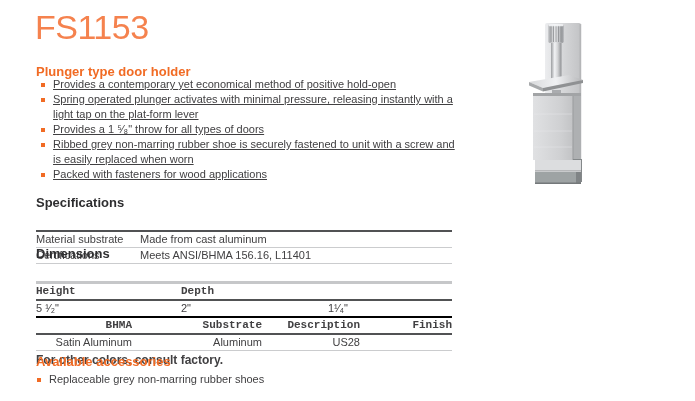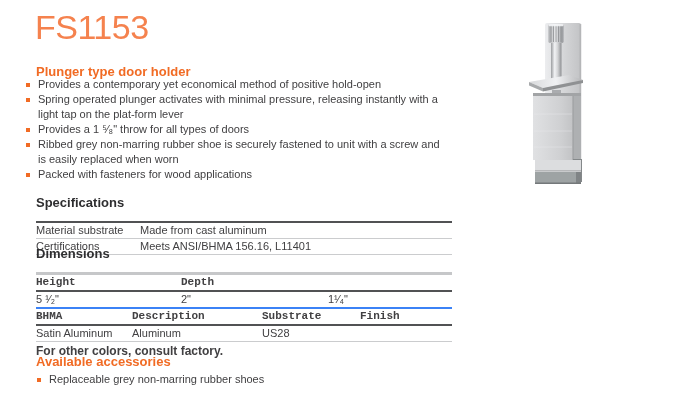--- a/index.html
+++ b/index.html
@@ -25,34 +25,34 @@
 
   ul.bullets { list-style:none; }
   ul.bullets li {
     position:relative; padding-left:13px;
     font-size:11px; line-height:15px; color:#414042;
   }
   ul.bullets li::before {
     content:""; position:absolute; left:1px; top:5.5px;
     width:4px; height:4px; background:#F16B24;
   }
-  ul.main-features { position:absolute; left:25px; top:77px; width:420px; }
+  ul.main-features { position:absolute; left:40px; top:77px; width:420px;text-decoration:underline; }
 
   .sec { position:absolute; left:36px; width:416px; }
   .sec h3 { font-size:13px; font-weight:bold; color:#2E2E30; line-height:15px; }
   .sec h3.orange { color:#F16B24; }
   .sec-specs  { top:195px; }
   .sec-dims   { top:246px; }
   .sec-finish { top:296px; }
   .sec-acc    { top:354px; }
 
-  .tbl { margin-top:11px; }
+  .tbl { margin-top:20px; }
   .sec-specs  .tbl { border-top:2px solid #515254; }
   .sec-dims   .tbl { border-top:3px solid #C6C7C9; }
-  .sec-finish .tbl { border-top:2px solid #3b82f6; }
+  .sec-finish .tbl { border-top:2px solid #000000;text-align:right; }
 
   .row {
     display:grid;
     border-bottom:1px solid #CBCCCE;
     font-size:11px; line-height:12px;
     padding:1px 0 2px;
   }
   .row.head { font-weight:bold; border-bottom:2px solid #515254;font-family:Liberation Mono, monospace; }
   .spec-row { grid-template-columns:104px 1fr; }
   .dims-row { grid-template-columns:145px 147px 1fr; }
@@ -109,22 +109,22 @@
         <div>2"</div>
         <div>1¹⁄₄"</div>
       </div>
     </div>
   </div>
 
   <div class="sec sec-finish">
     <div class="tbl">
       <div class="row head fin-row">
         <div>BHMA</div>
+        <div>Substrate</div>
         <div>Description</div>
-        <div>Substrate</div>
         <div>Finish</div>
       </div>
       <div class="row fin-row">
         <div>Satin Aluminum</div>
         <div>Aluminum</div>
         <div>US28</div>
       </div>
     </div>
     <div class="footnote">For other colors, consult factory.</div>
   </div>

